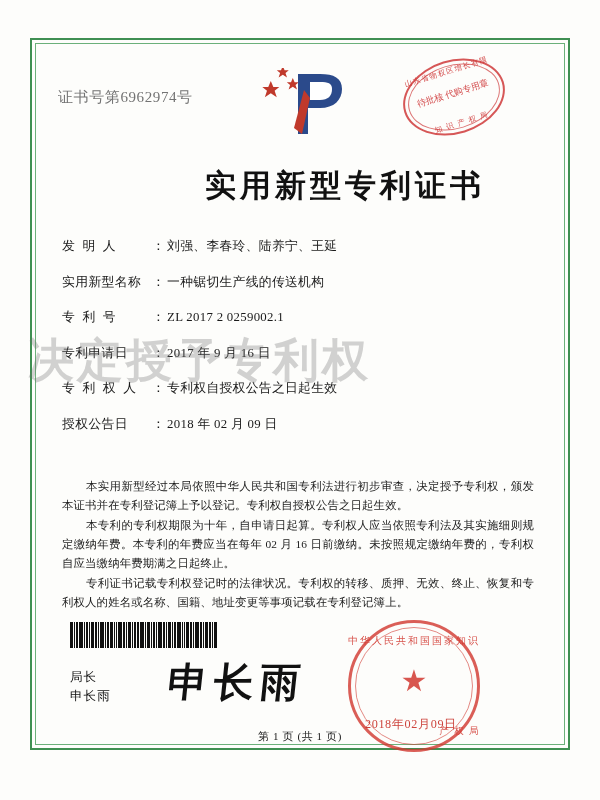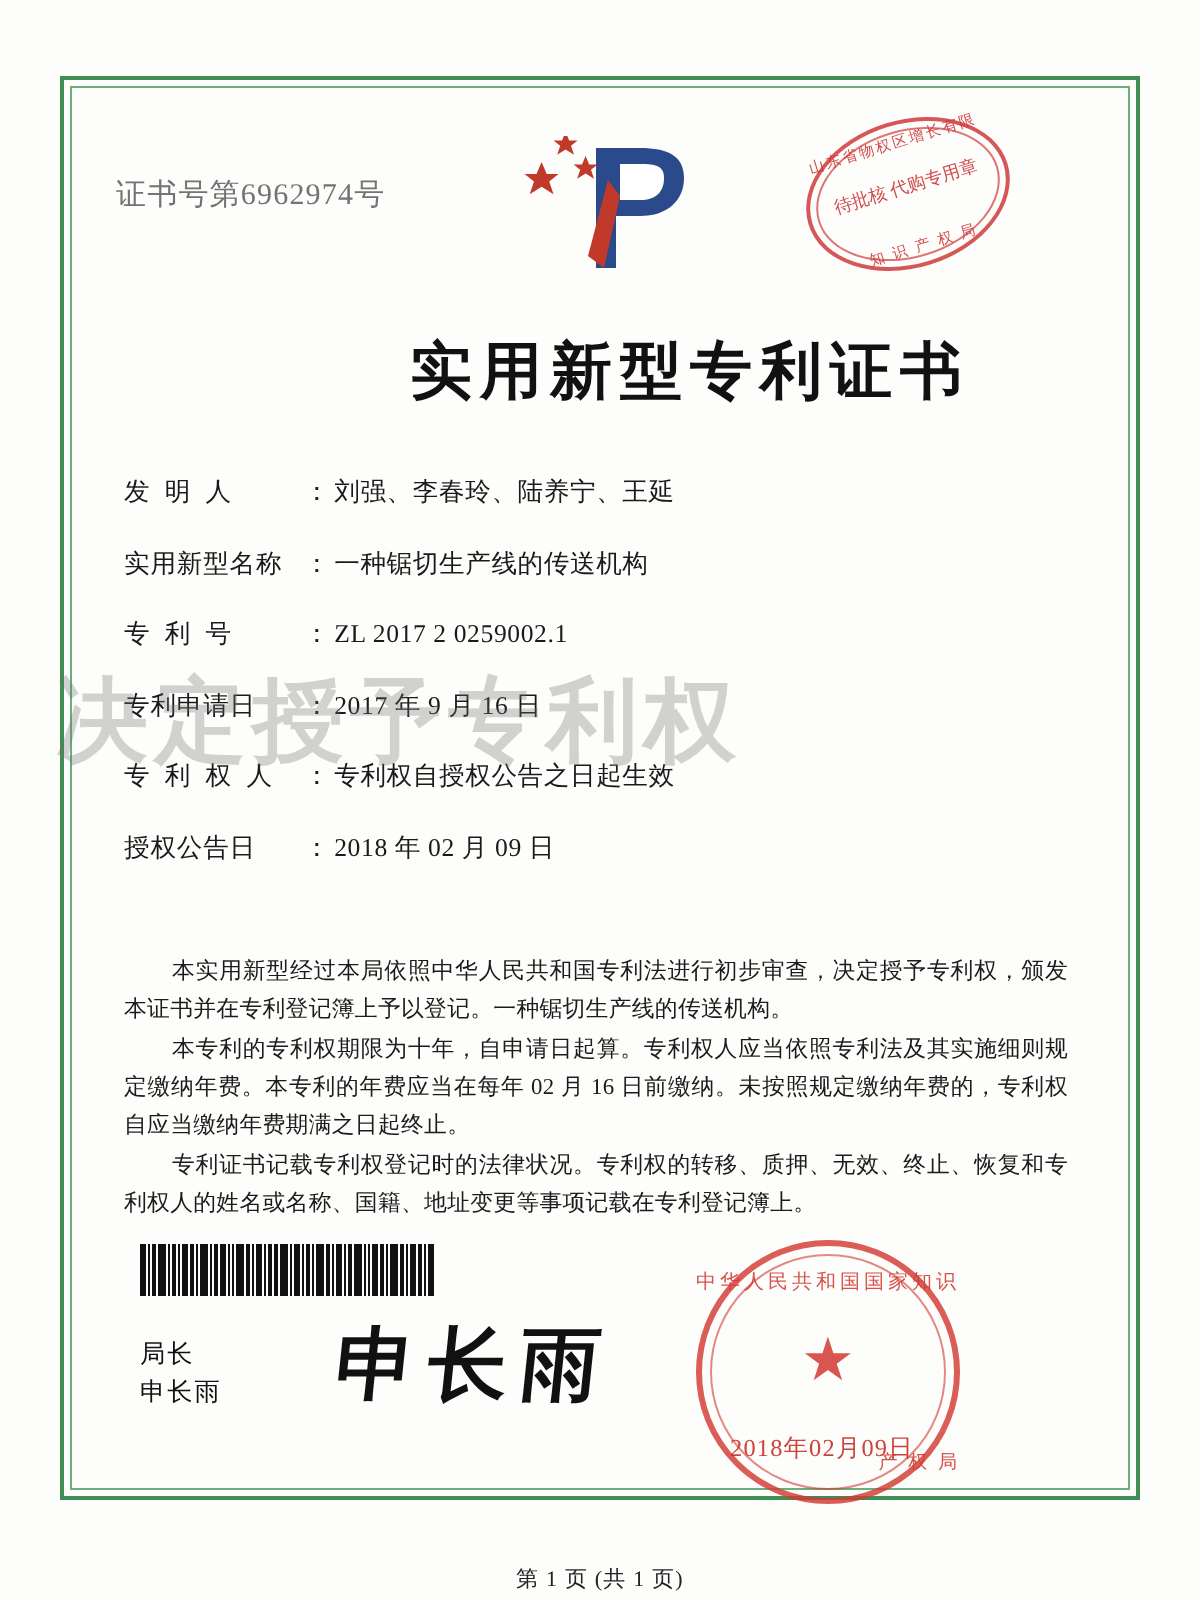--- a/index.html
+++ b/index.html
@@ -288,21 +288,21 @@
     font-size: 12.2px;
     color: #c9342c;
     letter-spacing: 0.6px;
     opacity: 0.92;
   }
 
   
   .footer {
     position: absolute;
     left: 0;
-    top: 782px;
+    top: 729px;
     width: 600px;
     text-align: center;
     font-size: 11px;
     color: #222;
     letter-spacing: 0.6px;
   }
 
   
   .watermark {
     position: absolute;
@@ -369,21 +369,21 @@
     </div>
     <div class="field-row">
       <span class="field-label">专 利 权 人</span><span class="field-sep">：</span><span class="field-value">专利权自授权公告之日起生效</span>
     </div>
     <div class="field-row">
       <span class="field-label wide">授权公告日</span><span class="field-sep">：</span><span class="field-value">2018 年 02 月 09 日</span>
     </div>
   </div>
 
   <div class="paragraphs">
-    <p>本实用新型经过本局依照中华人民共和国专利法进行初步审查，决定授予专利权，颁发本证书并在专利登记簿上予以登记。一种锯切生产线的传送机构。</p>
+    <p>本实用新型经过本局依照中华人民共和国专利法进行初步审查，决定授予专利权，颁发本证书并在专利登记簿上予以登记。专利权自授权公告之日起生效。</p>
     <p>本专利的专利权期限为十年，自申请日起算。专利权人应当依照专利法及其实施细则规定缴纳年费。本专利的年费应当在每年 02 月 16 日前缴纳。未按照规定缴纳年费的，专利权自应当缴纳年费期满之日起终止。</p>
     <p>专利证书记载专利权登记时的法律状况。专利权的转移、质押、无效、终止、恢复和专利权人的姓名或名称、国籍、地址变更等事项记载在专利登记簿上。</p>
   </div>
 
   <div class="barcode">
     <i style="width:3px"></i>
       <i style="width:1px"></i>
       <i style="width:2px"></i>
       <i style="width:4px"></i>
     <i style="width:1px"></i>

